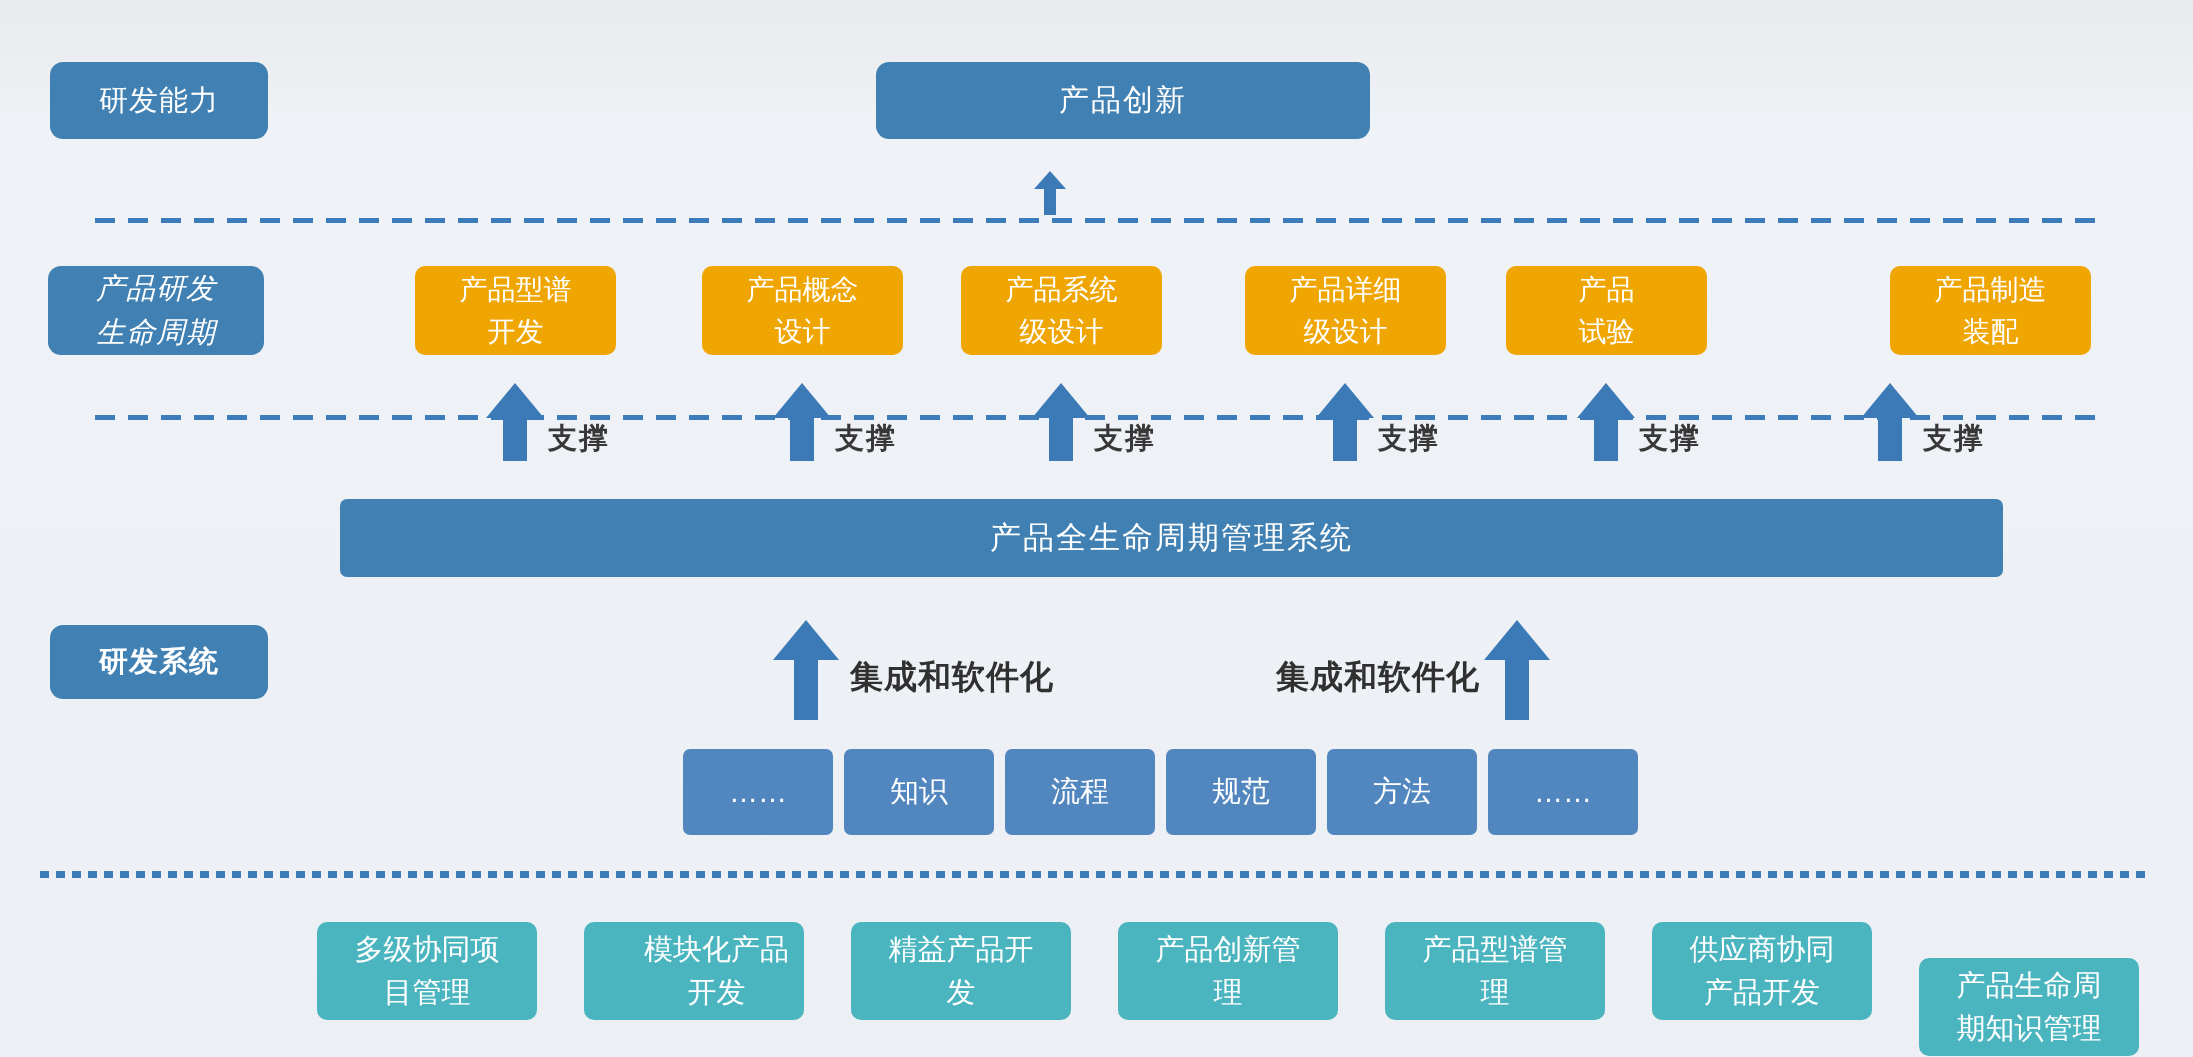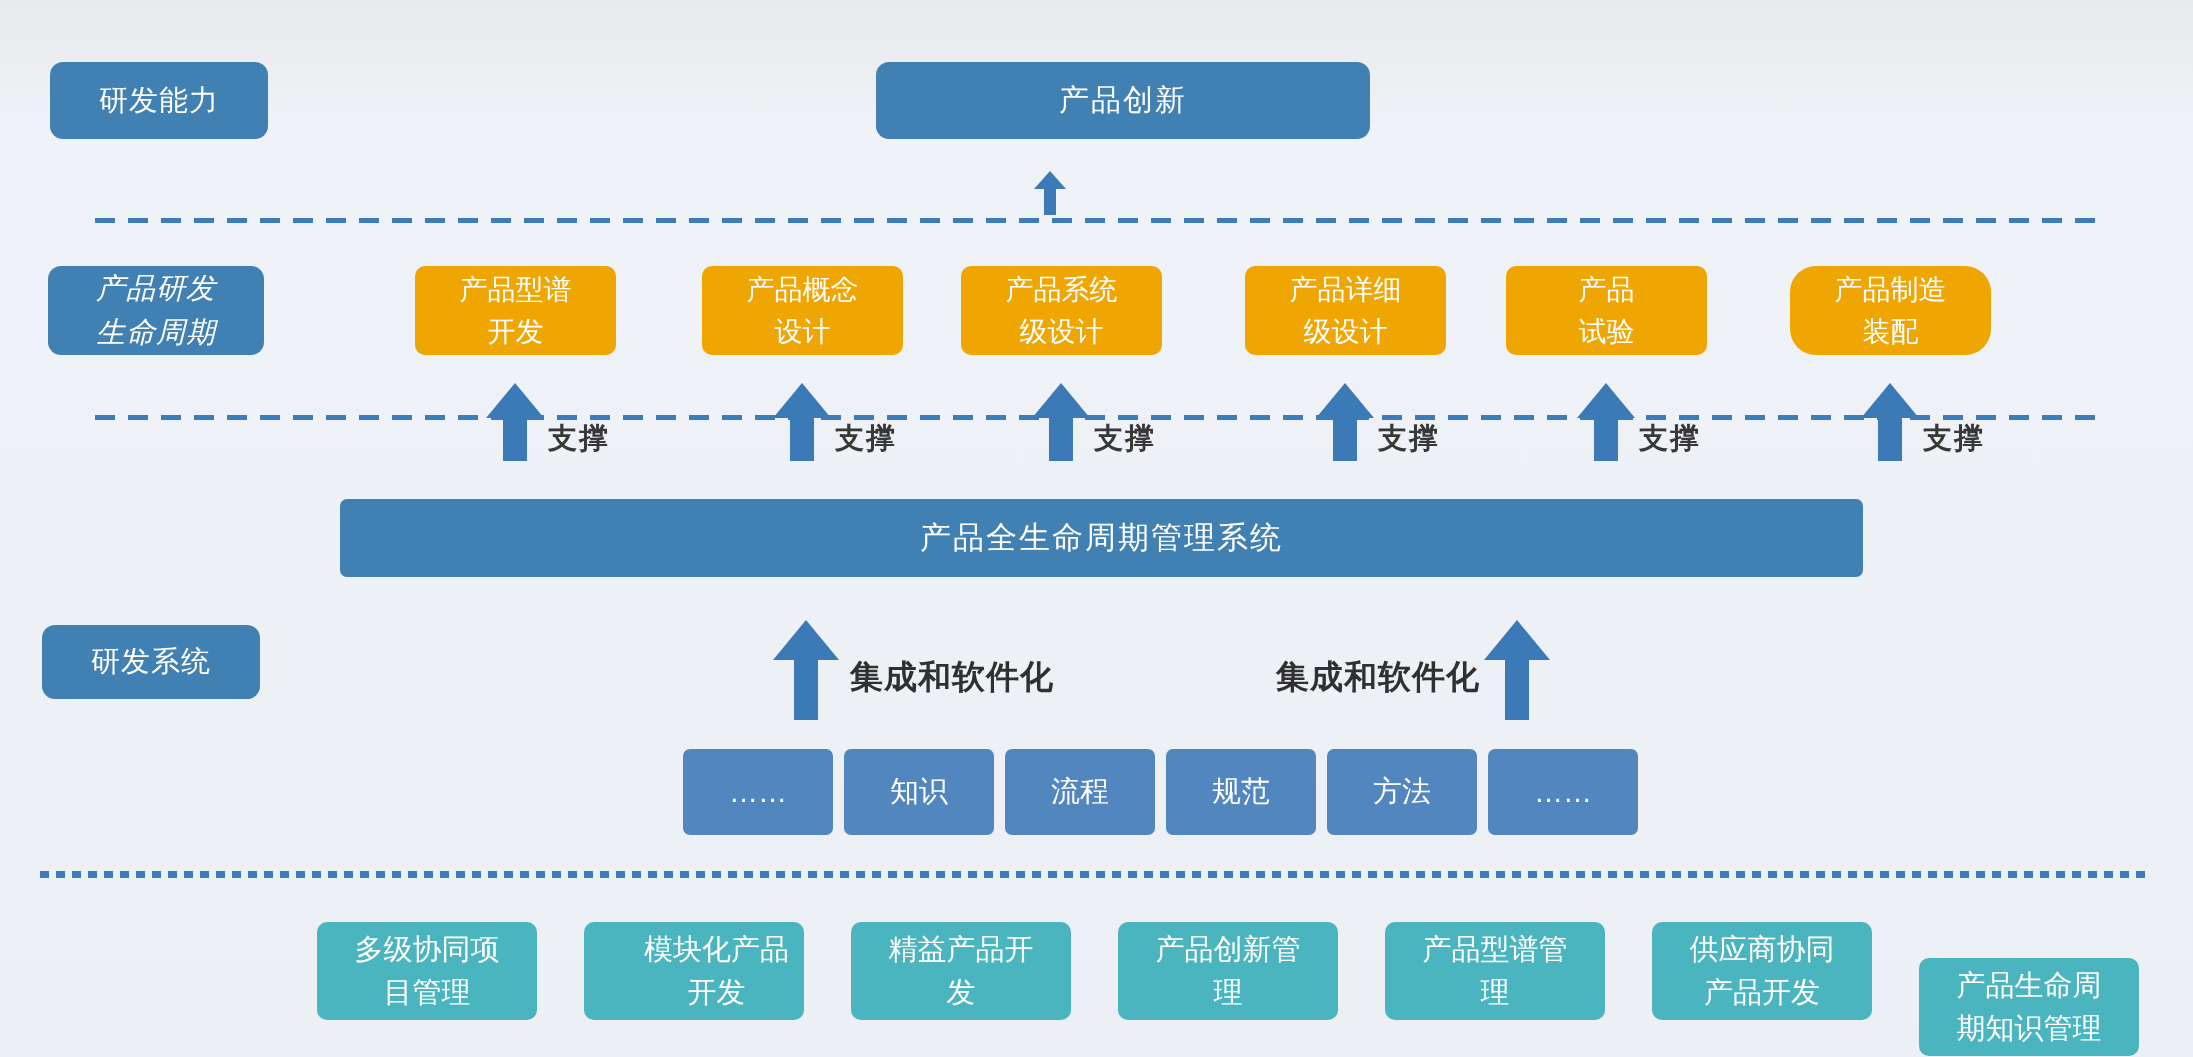--- a/index.html
+++ b/index.html
@@ -30,21 +30,21 @@
   .dots{
     position:absolute;height:7px;z-index:1;
     background:repeating-linear-gradient(90deg,var(--dash-blue) 0 9px,transparent 9px 16px);
   }
   .arrow{position:absolute;z-index:2;}
   .support-label{
     position:absolute;z-index:2;
     font-size:29px;font-weight:600;color:var(--text-dark);letter-spacing:2px;
   }
   .bar{
-    left:340px;top:499px;width:1523px;height:78px;
+    left:340px;top:499px;width:1663px;height:78px;
     font-size:31px;font-weight:500;letter-spacing:2px;border-radius:7px;
   }
   .integration-label{
     position:absolute;z-index:2;
     font-size:33px;font-weight:600;color:#303030;letter-spacing:1px;
   }
   .enabler{width:150px;height:86px;top:749px;font-size:29px;font-weight:500;}
   .tech{width:220px;height:98px;top:922px;font-size:29px;line-height:1.5;font-weight:500;}
   svg{display:block;}
 </style>
@@ -71,21 +71,21 @@
   <div class="box orange stage" style="left:415px;">产品型谱
 开发</div>
   <div class="box orange stage" style="left:702px;">产品概念
 设计</div>
   <div class="box orange stage" style="left:961px;">产品系统
 级设计</div>
   <div class="box orange stage" style="left:1245px;">产品详细
 级设计</div>
   <div class="box orange stage" style="left:1506px;">产品
 试验</div>
-  <div class="box orange stage" style="left:1790px;border-radius:26px;">产品制造
+  <div class="box orange stage" style="left:1890px;">产品制造
 装配</div>
 
   <div class="dash" style="left:95px;top:415px;width:2010px;"></div>
 
   <div class="arrow" style="left:486px;top:383px;">
       <svg width="58" height="78" viewBox="0 0 58 78">
         <polygon points="29,0 58,35 41,35 41,78 17,78 17,35 0,35" fill="var(--arrow-blue)"></polygon>
       </svg>
     </div>
   <div class="support-label" style="left:548px;top:419px;">支撑</div>
@@ -120,21 +120,21 @@
 
   <div class="arrow" style="left:1861px;top:383px;">
       <svg width="58" height="78" viewBox="0 0 58 78">
         <polygon points="29,0 58,35 41,35 41,78 17,78 17,35 0,35" fill="var(--arrow-blue)"></polygon>
       </svg>
     </div>
   <div class="support-label" style="left:1923px;top:419px;">支撑</div>
 
   <div class="box steel bar">产品全生命周期管理系统</div>
 
-  <div class="box steel side-label" style="left:42px;top:625px;width:218px;height:74px;">研发系统</div>
+  <div class="box steel side-label" style="left:50px;top:625px;width:218px;height:74px;font-weight:bold;">研发系统</div>
 
   <div class="arrow" style="left:773px;top:620px;">
     <svg width="66" height="100" viewBox="0 0 66 100">
         <polygon points="33,0 66,40 45,40 45,100 21,100 21,40 0,40" fill="var(--arrow-blue)"></polygon>
       </svg>
   </div>
   <div class="integration-label" style="left:850px;top:655px;">集成和软件化</div>
 
   <div class="integration-label" style="left:1276px;top:655px;">集成和软件化</div>
   <div class="arrow" style="left:1484px;top:620px;">

